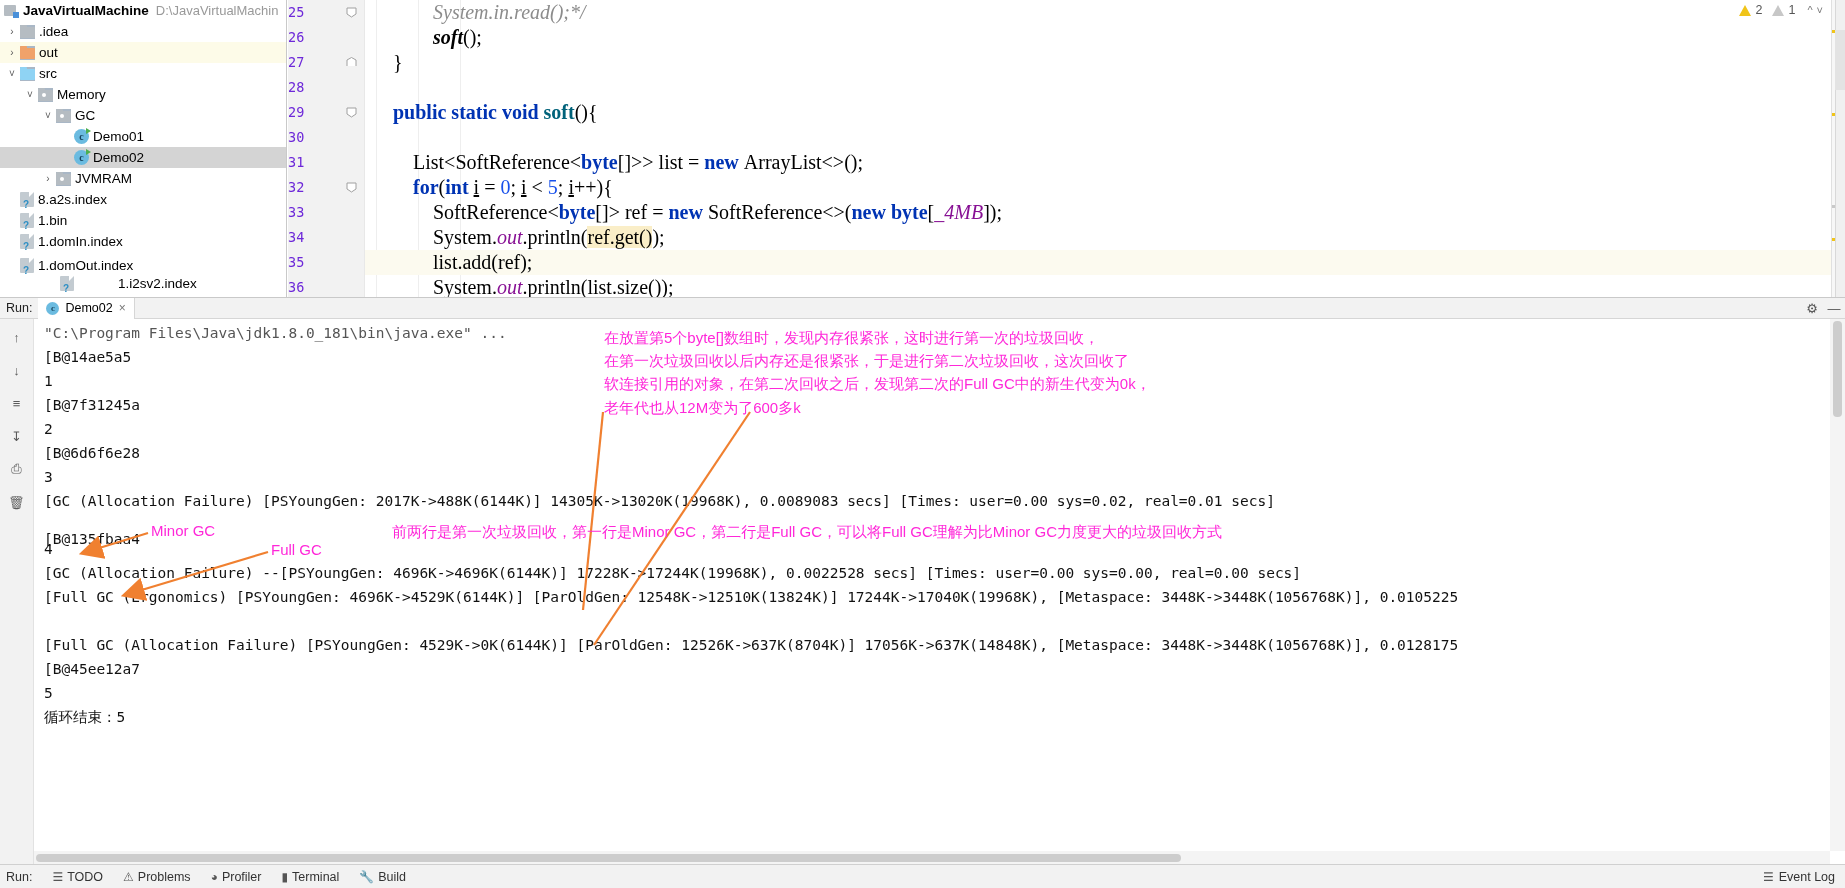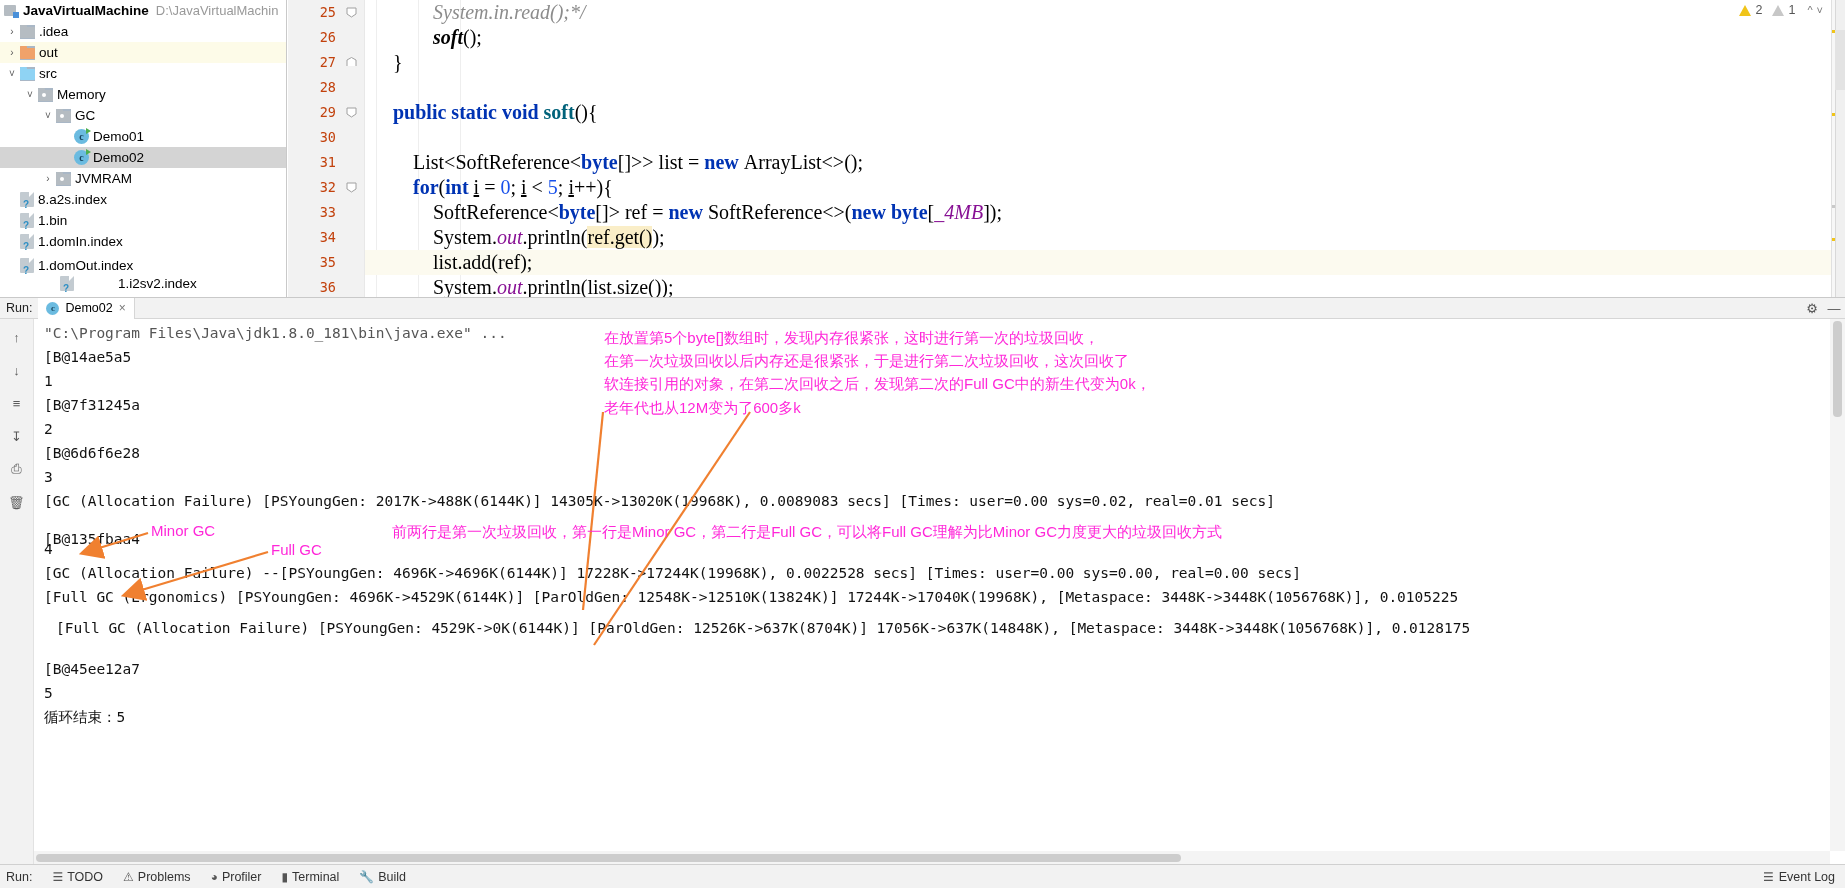--- a/index.html
+++ b/index.html
@@ -75,22 +75,22 @@
   
   #editor{
     position:absolute; left:288px; top:0; right:0; height:297px;
     background:#ffffff; overflow:hidden;
   }
   #gutter{
     position:absolute; left:0; top:0; width:77px; height:297px;
     background:#f2f2f2; border-right:1px solid #e8e8e8;
   }
   .ln{
-    position:absolute; left:0; width:48px; text-align:right;
-    color:#c2410c; font-family:"DejaVu Sans Mono", monospace; font-size:13.5px;
+    position:absolute; left:0; width:48px; 
+    color:#6d28d9; font-family:"DejaVu Sans Mono", monospace; font-size:13.5px;
   }
   .fold{
     position:absolute; left:58px; width:12px; height:12px;
   }
   .fold svg{ display:block; }
   #codearea{
     position:absolute; left:77px; top:0; right:0; height:297px;
     font-family:Liberation Serif, serif; font-size:20px;
     white-space:pre; overflow:hidden;
   }
@@ -366,21 +366,21 @@
         <div class="cline" style="top: 50px;">1</div>
         <div class="cline" style="top: 74px;">[B@7f31245a</div>
         <div class="cline" style="top: 98px;">2</div>
         <div class="cline" style="top: 122px;">[B@6d6f6e28</div>
         <div class="cline" style="top: 146px;">3</div>
         <div class="cline" style="top: 170px;">[GC (Allocation Failure) [PSYoungGen: 2017K-&gt;488K(6144K)] 14305K-&gt;13020K(19968K), 0.0089083 secs] [Times: user=0.00 sys=0.02, real=0.01 secs]</div>
         <div class="cline" style="top: 208px;">[B@135fbaa4</div>
         <div class="cline" style="top: 218px;">4</div>
         <div class="cline" style="top: 242px;">[GC (Allocation Failure) --[PSYoungGen: 4696K-&gt;4696K(6144K)] 17228K-&gt;17244K(19968K), 0.0022528 secs] [Times: user=0.00 sys=0.00, real=0.00 secs]</div>
         <div class="cline" style="top: 266px;">[Full GC (Ergonomics) [PSYoungGen: 4696K-&gt;4529K(6144K)] [ParOldGen: 12548K-&gt;12510K(13824K)] 17244K-&gt;17040K(19968K), [Metaspace: 3448K-&gt;3448K(1056768K)], 0.0105225</div>
-        <div class="cline" style="top: 297px; margin-left: 12px;">[Full GC (Allocation Failure) [PSYoungGen: 4529K-&gt;0K(6144K)] [ParOldGen: 12526K-&gt;637K(8704K)] 17056K-&gt;637K(14848K), [Metaspace: 3448K-&gt;3448K(1056768K)], 0.0128175</div>
+        <div class="cline" style="top: 314px;">[Full GC (Allocation Failure) [PSYoungGen: 4529K-&gt;0K(6144K)] [ParOldGen: 12526K-&gt;637K(8704K)] 17056K-&gt;637K(14848K), [Metaspace: 3448K-&gt;3448K(1056768K)], 0.0128175</div>
         <div class="cline" style="top: 338px;">[B@45ee12a7</div>
         <div class="cline" style="top: 362px;">5</div>
         <div class="cline" style="top: 386px;">循环结束：5</div>
       </div>
 
     <div id="console-vscroll">
         <div class="thumb"></div>
       </div>
     <div id="console-hscroll">
         <div class="thumb"></div>

